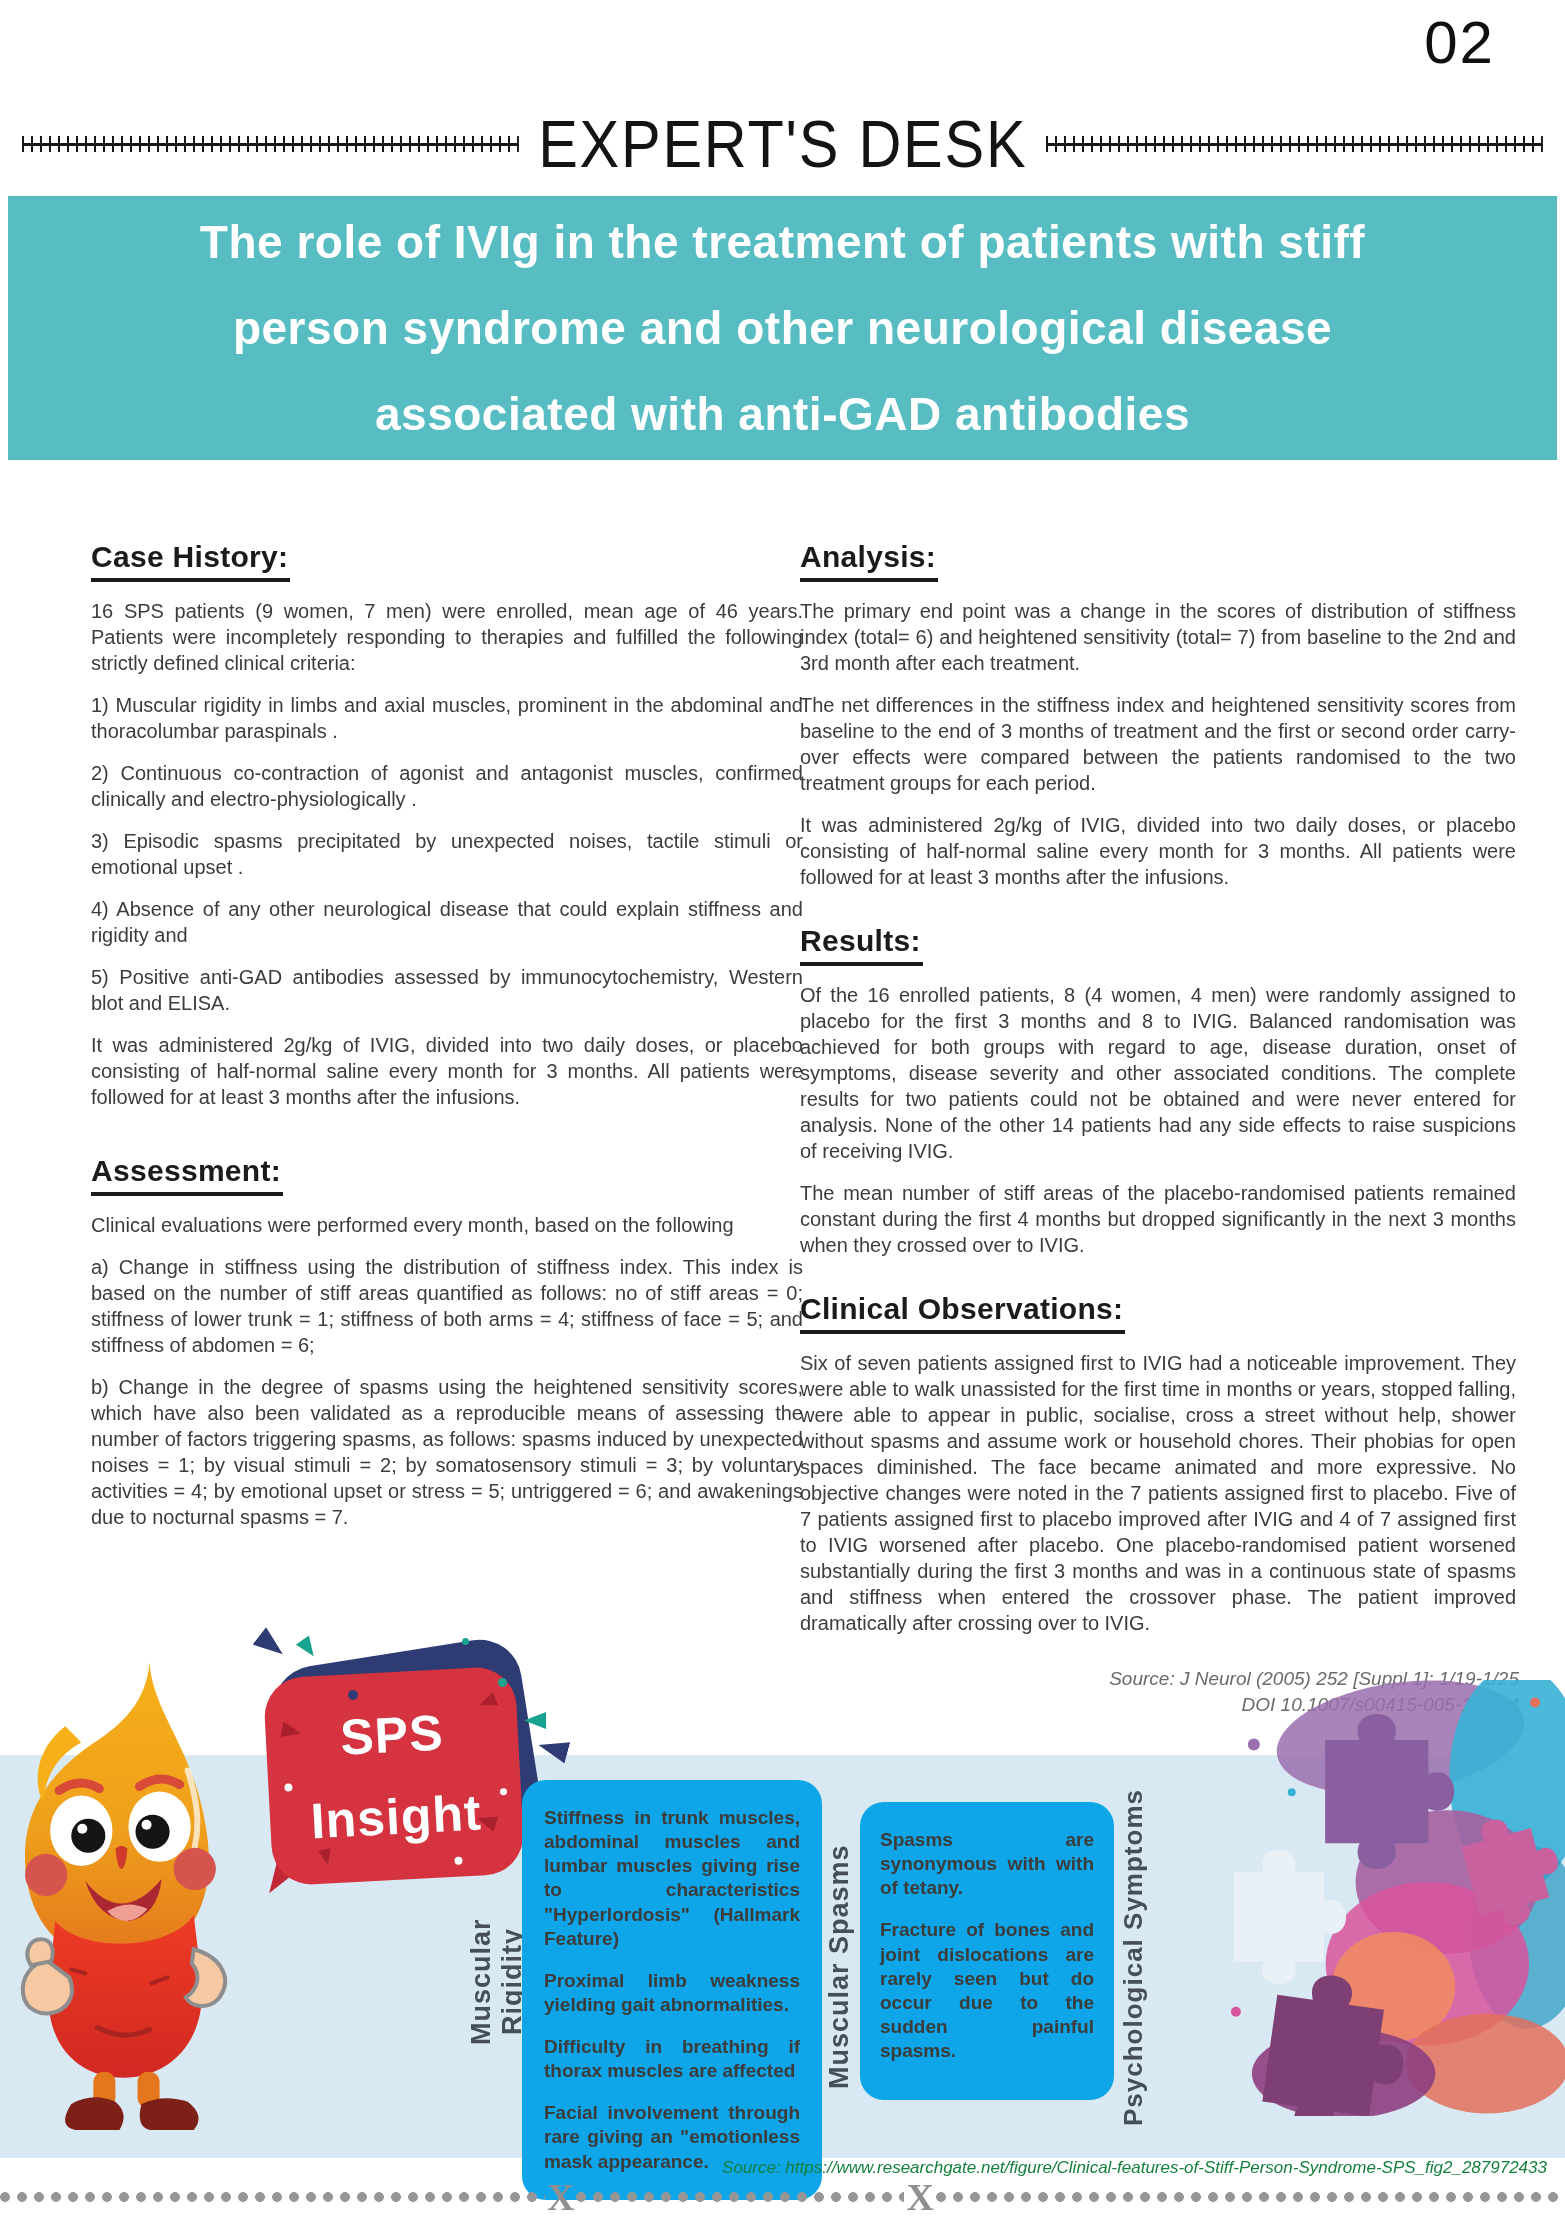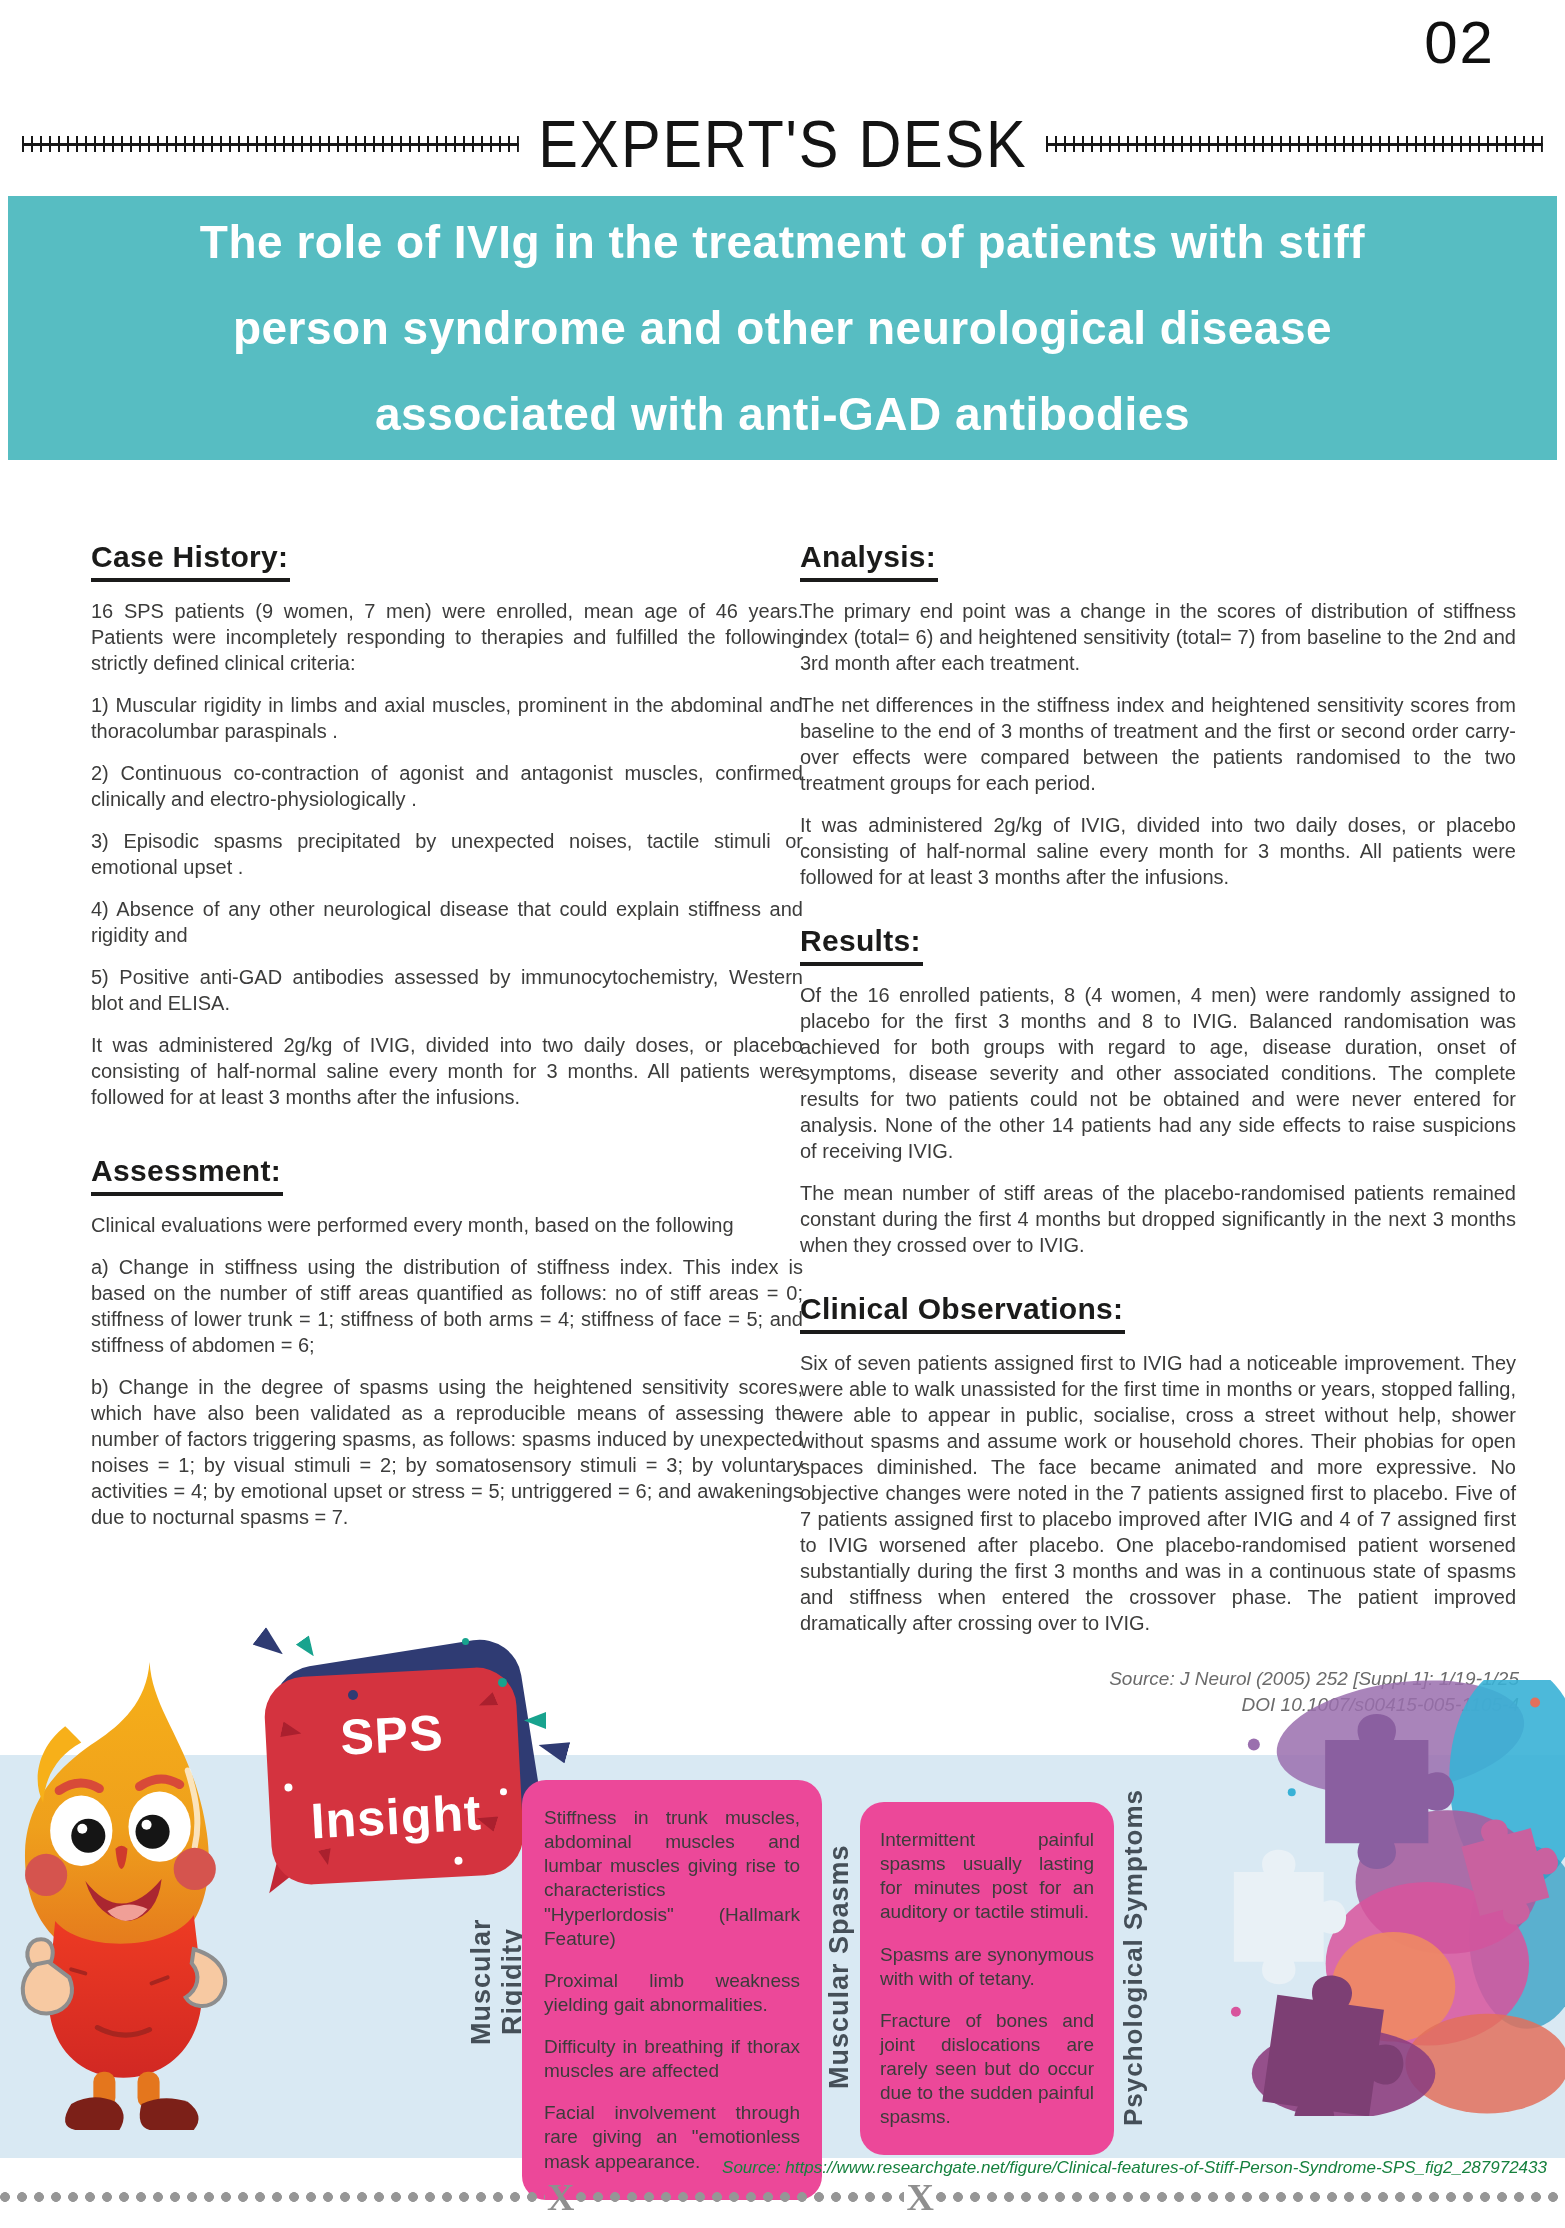--- a/index.html
+++ b/index.html
@@ -72,21 +72,21 @@
   .bw2{right:14px;top:122px;width:7px;height:7px;}
   .bw3{right:62px;bottom:12px;width:8px;height:8px;}
 
   
   .vlabel{position:absolute;writing-mode:vertical-rl;transform:rotate(180deg);font-weight:bold;
           color:#454f58;display:flex;align-items:center;justify-content:center;letter-spacing:1px;
           text-align:center;}
   .vl1{left:478px;top:1862px;height:240px;width:38px;font-size:27px;}
   .vl2{left:820px;top:1840px;height:254px;width:38px;font-size:27px;}
   .vl3{left:1114px;top:1788px;height:340px;width:38px;font-size:26px;}
-  .card{position:absolute;background:#ec4899;border-radius:24px;box-sizing:border-box;}
+  .card{position:absolute;background:#0ea5e9;border-radius:24px;box-sizing:border-box;font-weight:bold;}
   .card .item{color:#3c3c3b;text-align:justify;margin:0 0 18px;font-size:19px;line-height:1.27;}
   .card .item:last-child{margin:0;}
   .c1{left:522px;top:1780px;width:300px;min-height:366px;padding:26px 22px;}
   .c2{left:860px;top:1802px;width:254px;min-height:298px;padding:26px 20px;}
   .c3{left:1150px;top:1862px;width:154px;min-height:192px;padding:20px 14px;}
   .c3 .item{text-align:left;}
 
   
   .web-src{position:absolute;right:18px;top:2158px;font-size:17px;font-style:italic;color:#15803d;}
   .dotrow{position:absolute;left:0;right:0;top:2182px;height:30px;display:flex;align-items:center;}
@@ -267,21 +267,20 @@
 
   <p class="item">Stiffness in trunk muscles, abdominal muscles and lumbar muscles giving rise to characteristics "Hyperlordosis" (Hallmark Feature)</p>
       <p class="item">Proximal limb weakness yielding gait abnormalities.</p>
       <p class="item">Difficulty in breathing if thorax muscles are affected</p>
       <p class="item">Facial involvement through rare giving an "emotionless mask appearance.</p>
     </div>
 
   <div class="vlabel vl2">Muscular Spasms</div>
   <div class="card c2">
 
-  <p class="item">Intermittent painful spasms usually lasting for minutes post for an auditory or tactile stimuli.</p>
       <p class="item">Spasms are synonymous with with of tetany.</p>
       <p class="item">Fracture of bones and joint dislocations are rarely seen but do occur due to the sudden painful spasms.</p>
     </div>
 
   <div class="vlabel vl3">Psychological Symptoms</div>
 
   <div class="web-src">Source: https://www.researchgate.net/figure/Clinical-features-of-Stiff-Person-Syndrome-SPS_fig2_287972433</div>
   <div class="dotrow">
     <div class="dots dseg1"></div>
     <div class="xmark">X</div>

